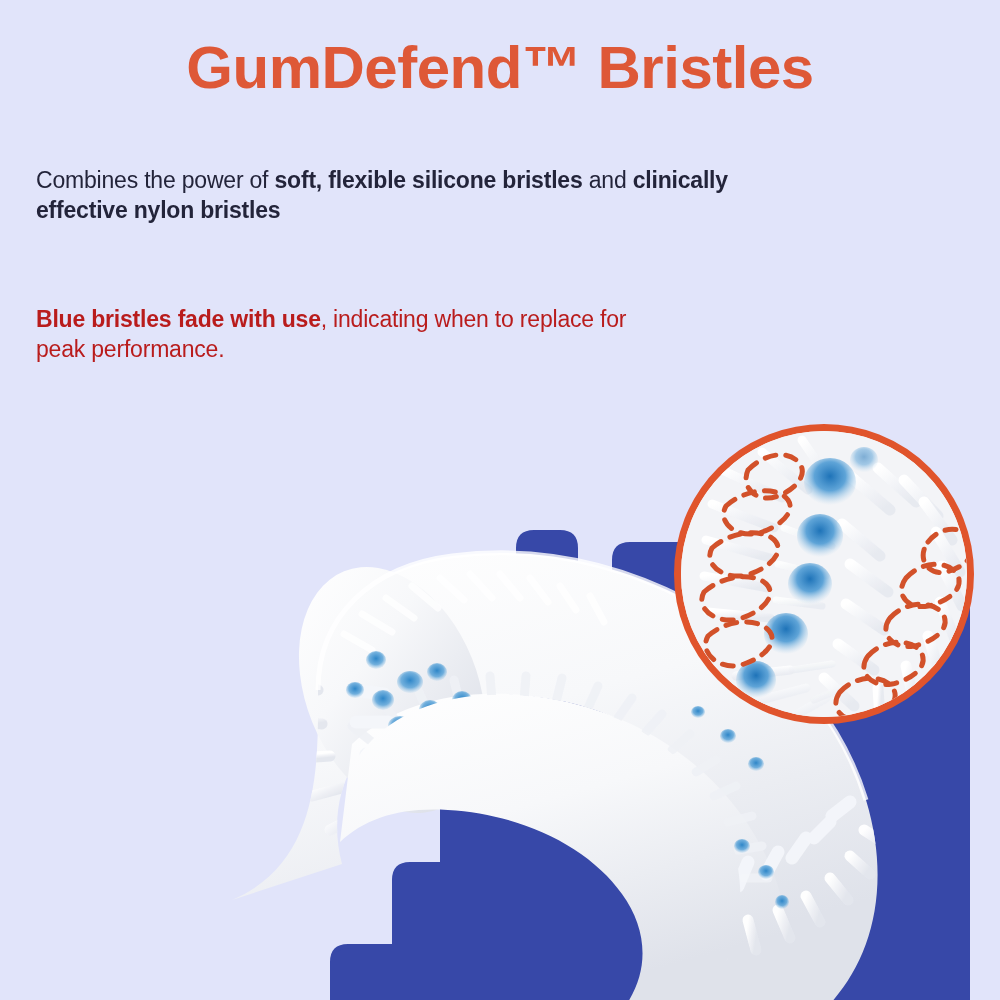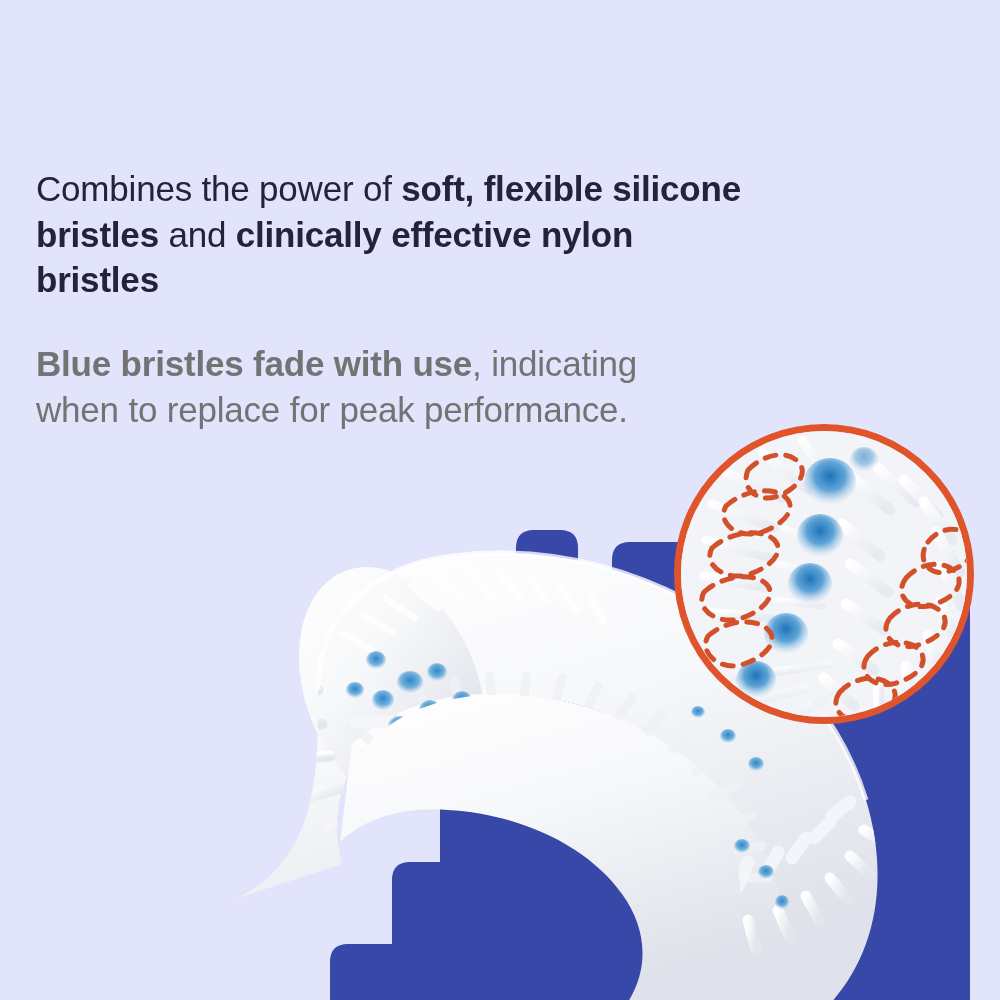--- a/index.html
+++ b/index.html
@@ -42,21 +42,21 @@
     letter-spacing: -0.5px;
     color: #DE5837;
     line-height: 1.12;
     white-space: nowrap;
   }
 
   
   .copy-block {
     position: absolute;
     color: #23243A;
-    font-size: 35px;
+    font-size: 23px;
     line-height: 1.30;
     letter-spacing: -0.2px;
   }
   .copy-block b {
     font-weight: bold;
   }
   #para-1 { left: 36px; top: 166px; width: 720px; }
   #para-2 { left: 36px; top: 305px; width: 640px; }
   #para-3 { left: 36px; top: 448px; width: 560px; }
 
@@ -382,17 +382,18 @@
           <path d="M216,194 C232,176 262,176 270,192 C276,206 258,218 240,222 C220,226 204,210 216,194 Z"></path>
           <path d="M194,232 C210,214 240,214 248,230 C254,244 236,256 218,260 C198,264 182,248 194,232 Z"></path>
           <path d="M166,268 C182,250 212,250 220,266 C226,280 208,292 190,296 C170,300 154,284 166,268 Z"></path>
         </g>
 
         <circle cx="150" cy="150" r="150" fill="none" stroke="#C9CEDA" stroke-width="10" opacity="0.35"></circle>
       </g>
     </svg>
   </div>
 
+  <div class="headline" style="color: rgb(222, 88, 55);">GumDefend™ Bristles</div>
 
   <div class="copy-block" id="para-1" style="color: rgb(35, 36, 58);"><span>Combines the power of </span><b>soft, flexible silicone bristles</b><span> and </span><b>clinically effective nylon bristles</b></div>
-  <div class="copy-block" id="para-2" style="color: #737373; margin-top: 36px;"><b>Blue bristles fade with use</b><span>, indicating when to replace for peak performance.</span></div>
+  <div class="copy-block" id="para-2" style="color: #b91c1c;"><b>Blue bristles fade with use</b><span>, indicating when to replace for peak performance.</span></div>
 
 </div>
 
 </body></html>

